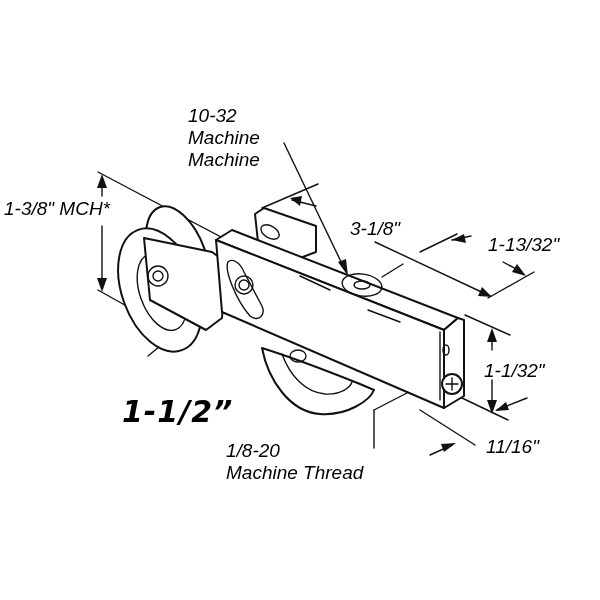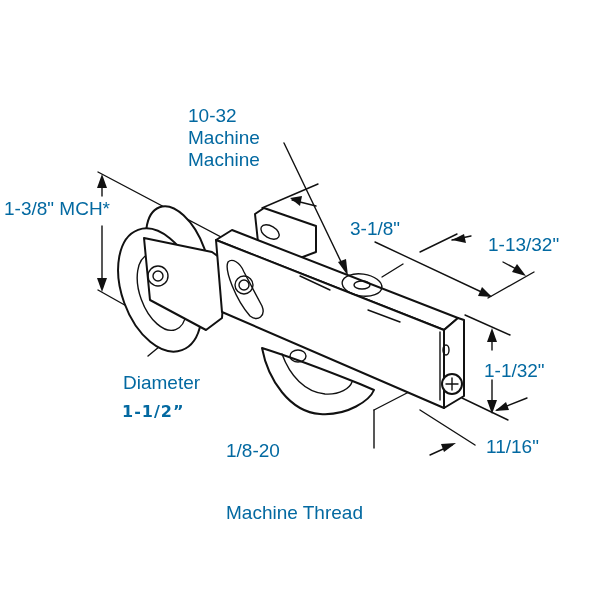--- a/index.html
+++ b/index.html
@@ -1,19 +1,19 @@
 <!DOCTYPE html>
 <html><head>
   <meta charset="utf-8">
   <style>
     html, body { margin: 0; padding: 0; background: #ffffff; }
     .canvas { position: relative; width: 600px; height: 600px; background: #ffffff; overflow: hidden; }
     svg.drawing { position: absolute; left: 0; top: 0; }
-    .label { position: absolute; font-family: "Liberation Sans", sans-serif; color: #0369a1; font-size: 19px; line-height: 22px; white-space: nowrap; }
-    .label.bold { font-family: "DejaVu Sans", sans-serif; font-weight: bold; font-size: 16px; letter-spacing: 1px; }
+    .label { position: absolute; font-family: "Liberation Sans", sans-serif; color: #000000; font-size: 19px; line-height: 22px; white-space: nowrap; font-style: italic; }
+    .label.bold { font-family: "DejaVu Sans", sans-serif; font-weight: bold; font-size: 30px; letter-spacing: 1px; }
     .thin { fill: none; stroke: #111; stroke-width: 1.4; stroke-linecap: round; stroke-linejoin: round; }
     .fillw { fill: #fff; stroke: #111; stroke-width: 2; stroke-linejoin: round; }
     .arrow { fill: #111; stroke: none; }
   </style>
 </head>
 <body>
 
 <div class="canvas">
 
   <svg class="drawing" width="600" height="600" viewBox="0 0 600 600">
@@ -135,19 +135,18 @@
   <div class="label" style="left:4px; top:198px;">1-3/8" MCH*</div>
 
   <div class="label" style="left:350px; top:218px;">3-1/8"</div>
 
   <div class="label" style="left:488px; top:234px;">1-13/32"</div>
 
   <div class="label" style="left:484px; top:360px;">1-1/32"</div>
 
   <div class="label" style="left:486px; top:436px;">11/16"</div>
 
-  <div class="label" style="left:123px; top:372px;">Diameter</div>
   <div class="label bold" style="left:122px; top:401px;">1-1/2”</div>
 
   <div class="label" style="left:226px; top:440px;">1/8-20</div>
-  <div class="label" style="left:226px; top:462px;margin-top:40px;">Machine Thread</div>
+  <div class="label" style="left:226px; top:462px;">Machine Thread</div>
 
 </div>
 
 </body></html>

